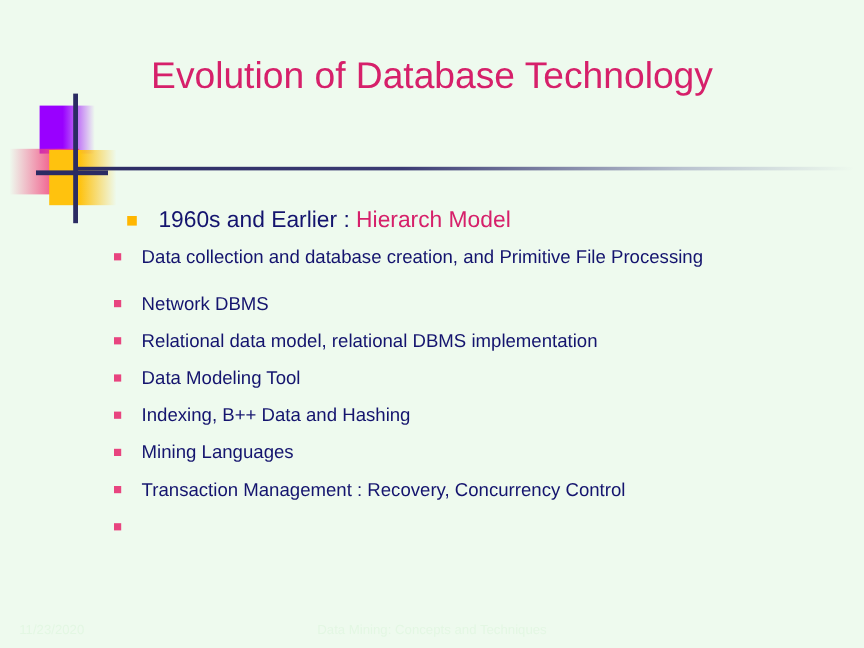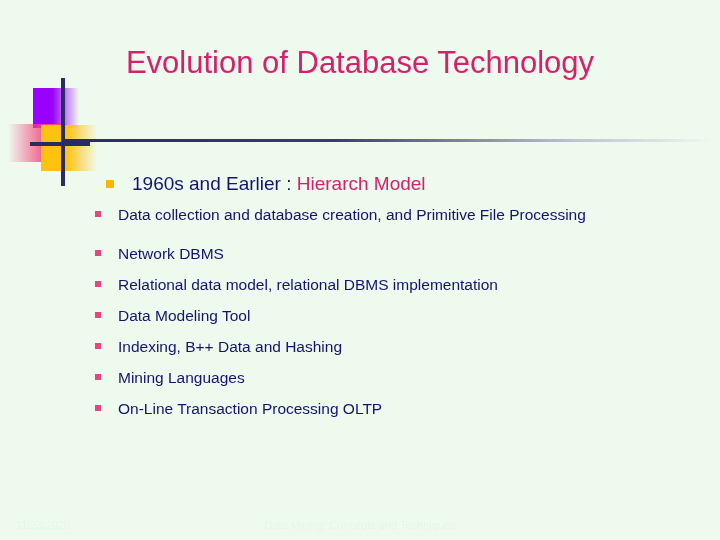--- a/index.html
+++ b/index.html
@@ -223,21 +223,24 @@
       <div class="lvl2">
         <span class="bullet2"></span><span>Data Modeling Tool</span>
       </div>
       <div class="lvl2">
         <span class="bullet2"></span><span>Indexing, B++ Data and Hashing</span>
       </div>
       <div class="lvl2">
         <span class="bullet2"></span><span>Mining Languages</span>
       </div>
       <div class="lvl2">
-        <span class="bullet2"></span><span>On-Line Transaction Processing OLTP</span>
+        <span class="bullet2"></span><span>Transaction Management : Recovery, Concurrency Control</span>
+      </div>
+      <div class="lvl2">
+        <span class="bullet2"></span>
       </div>
     </div>
 
   </div>
 
   <div class="footer">
     <span class="date">11/23/2020</span>
     <span class="center">Data Mining: Concepts and Techniques</span>
   </div>
 

